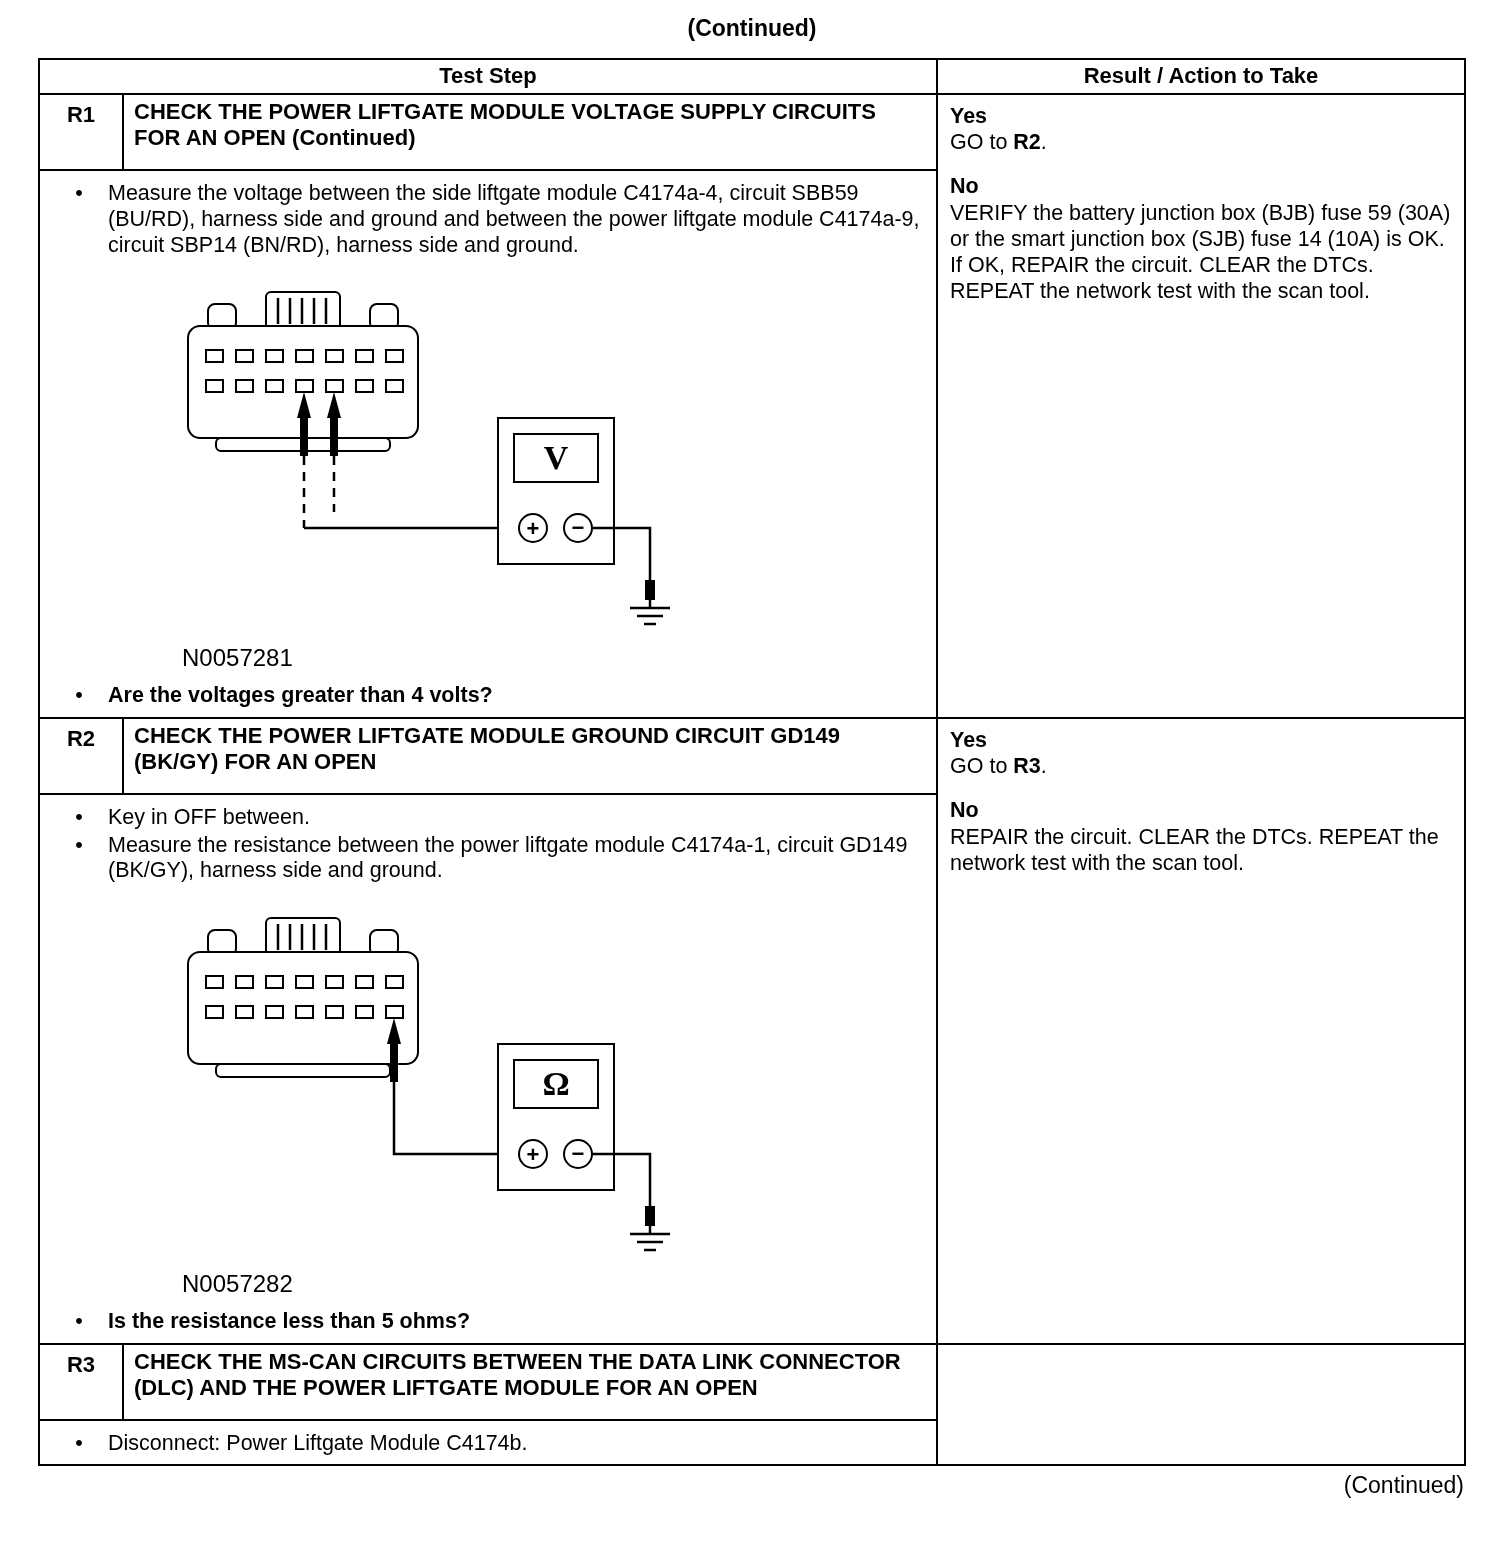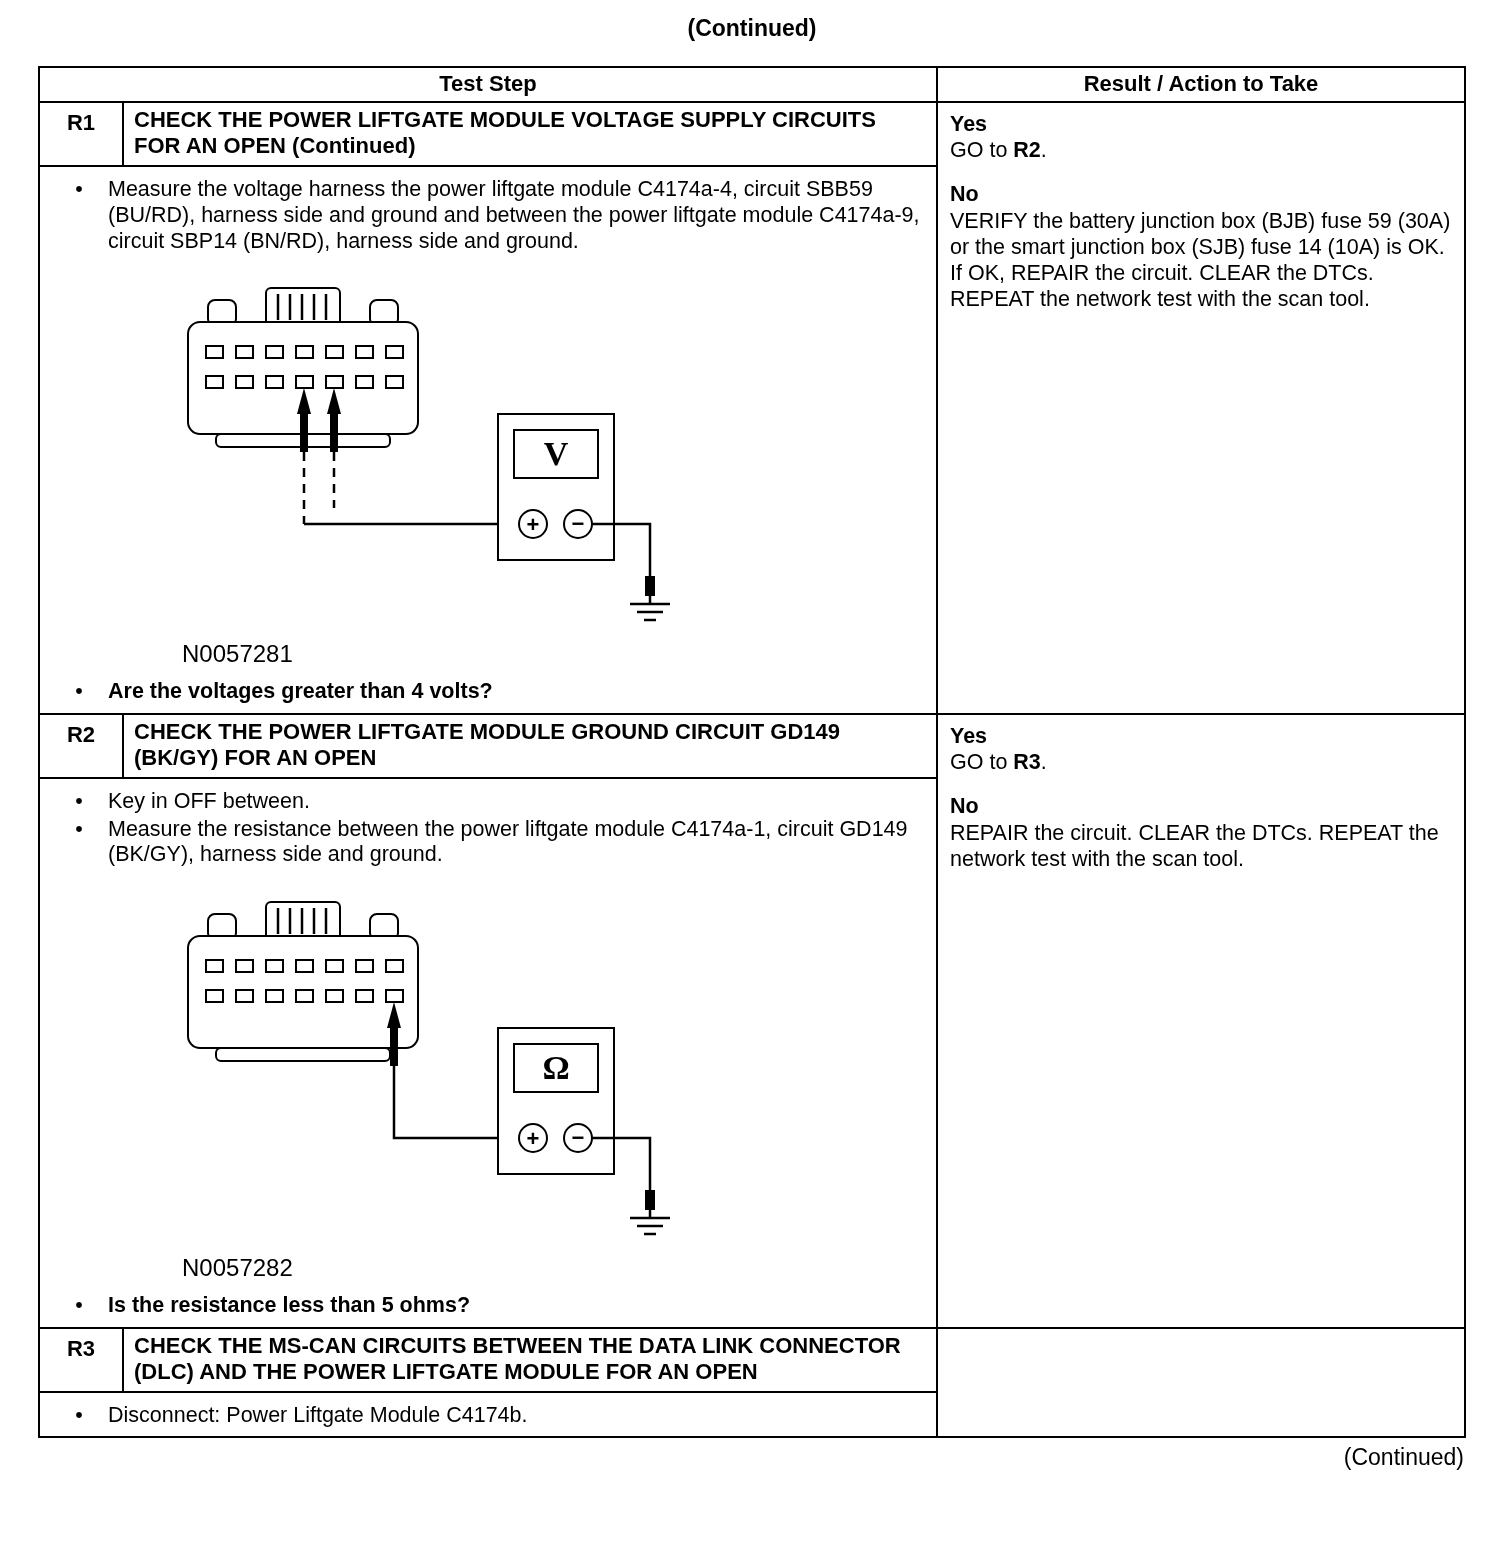--- a/index.html
+++ b/index.html
@@ -21,21 +21,21 @@
   .subtitle {
     text-align: center;
     font-weight: bold;
     font-size: 23px;
     margin-top: 1px;
   }
 
   table.pinpoint {
     width: 100%;
     border-collapse: collapse;
-    margin-top: 24px;
+    margin-top: 16px;
     table-layout: fixed;
   }
   table.pinpoint th, table.pinpoint td {
     border: 2px solid #000;
     vertical-align: top;
   }
   th.col-head {
     font-size: 22px;
     font-weight: bold;
     text-align: center;
@@ -48,21 +48,21 @@
   td.step-id {
     text-align: center;
     font-weight: bold;
     font-size: 22px;
     padding-top: 7px;
   }
   td.step-title {
     font-weight: bold;
     font-size: 22px;
     line-height: 1.18;
-    padding: 4px 10px 6px 10px;
+    padding: 4px 10px 18px 10px;
   }
   td.step-body {
     padding: 8px 10px 6px 10px;
     font-size: 21.5px;
     line-height: 1.2;
   }
   td.result-cell {
     vertical-align: bottom;
     padding: 8px 12px 25px 12px;
     font-size: 21.5px;
@@ -145,21 +145,21 @@
           <div class="action-gap"></div>
           <div class="action-head">No</div>
           <div>VERIFY the battery junction box (BJB) fuse 59 (30A) or the smart junction box (SJB) fuse 14 (10A) is OK. If OK, REPAIR the circuit. CLEAR the DTCs. REPEAT the network test with the scan tool.</div>
         </div>
       </td>
     </tr>
     <tr>
       <td class="step-body" colspan="2">
         <div class="bullet-row">
           <span class="bullet-dot">•</span>
-          <span class="bullet-text">Measure the voltage harness the power liftgate module C4174a-4, circuit SBB59 (BU/RD), harness side and ground and between the power liftgate module C4174a-9, circuit SBP14 (BN/RD), harness side and ground.</span>
+          <span class="bullet-text">Measure the voltage between the side liftgate module C4174a-4, circuit SBB59 (BU/RD), harness side and ground and between the power liftgate module C4174a-9, circuit SBP14 (BN/RD), harness side and ground.</span>
         </div>
 
         <svg class="diagram" width="560" height="372" viewBox="0 0 560 372">
 
           <rect class="lnf" x="40" y="36" width="28" height="26" rx="7"></rect>
           <rect class="lnf" x="202" y="36" width="28" height="26" rx="7"></rect>
           <rect class="lnf" x="98" y="24" width="74" height="38" rx="5"></rect>
           <line class="ln" x1="110" y1="30" x2="110" y2="56"></line>
           <line class="ln" x1="122" y1="30" x2="122" y2="56"></line>
           <line class="ln" x1="134" y1="30" x2="134" y2="56"></line>

